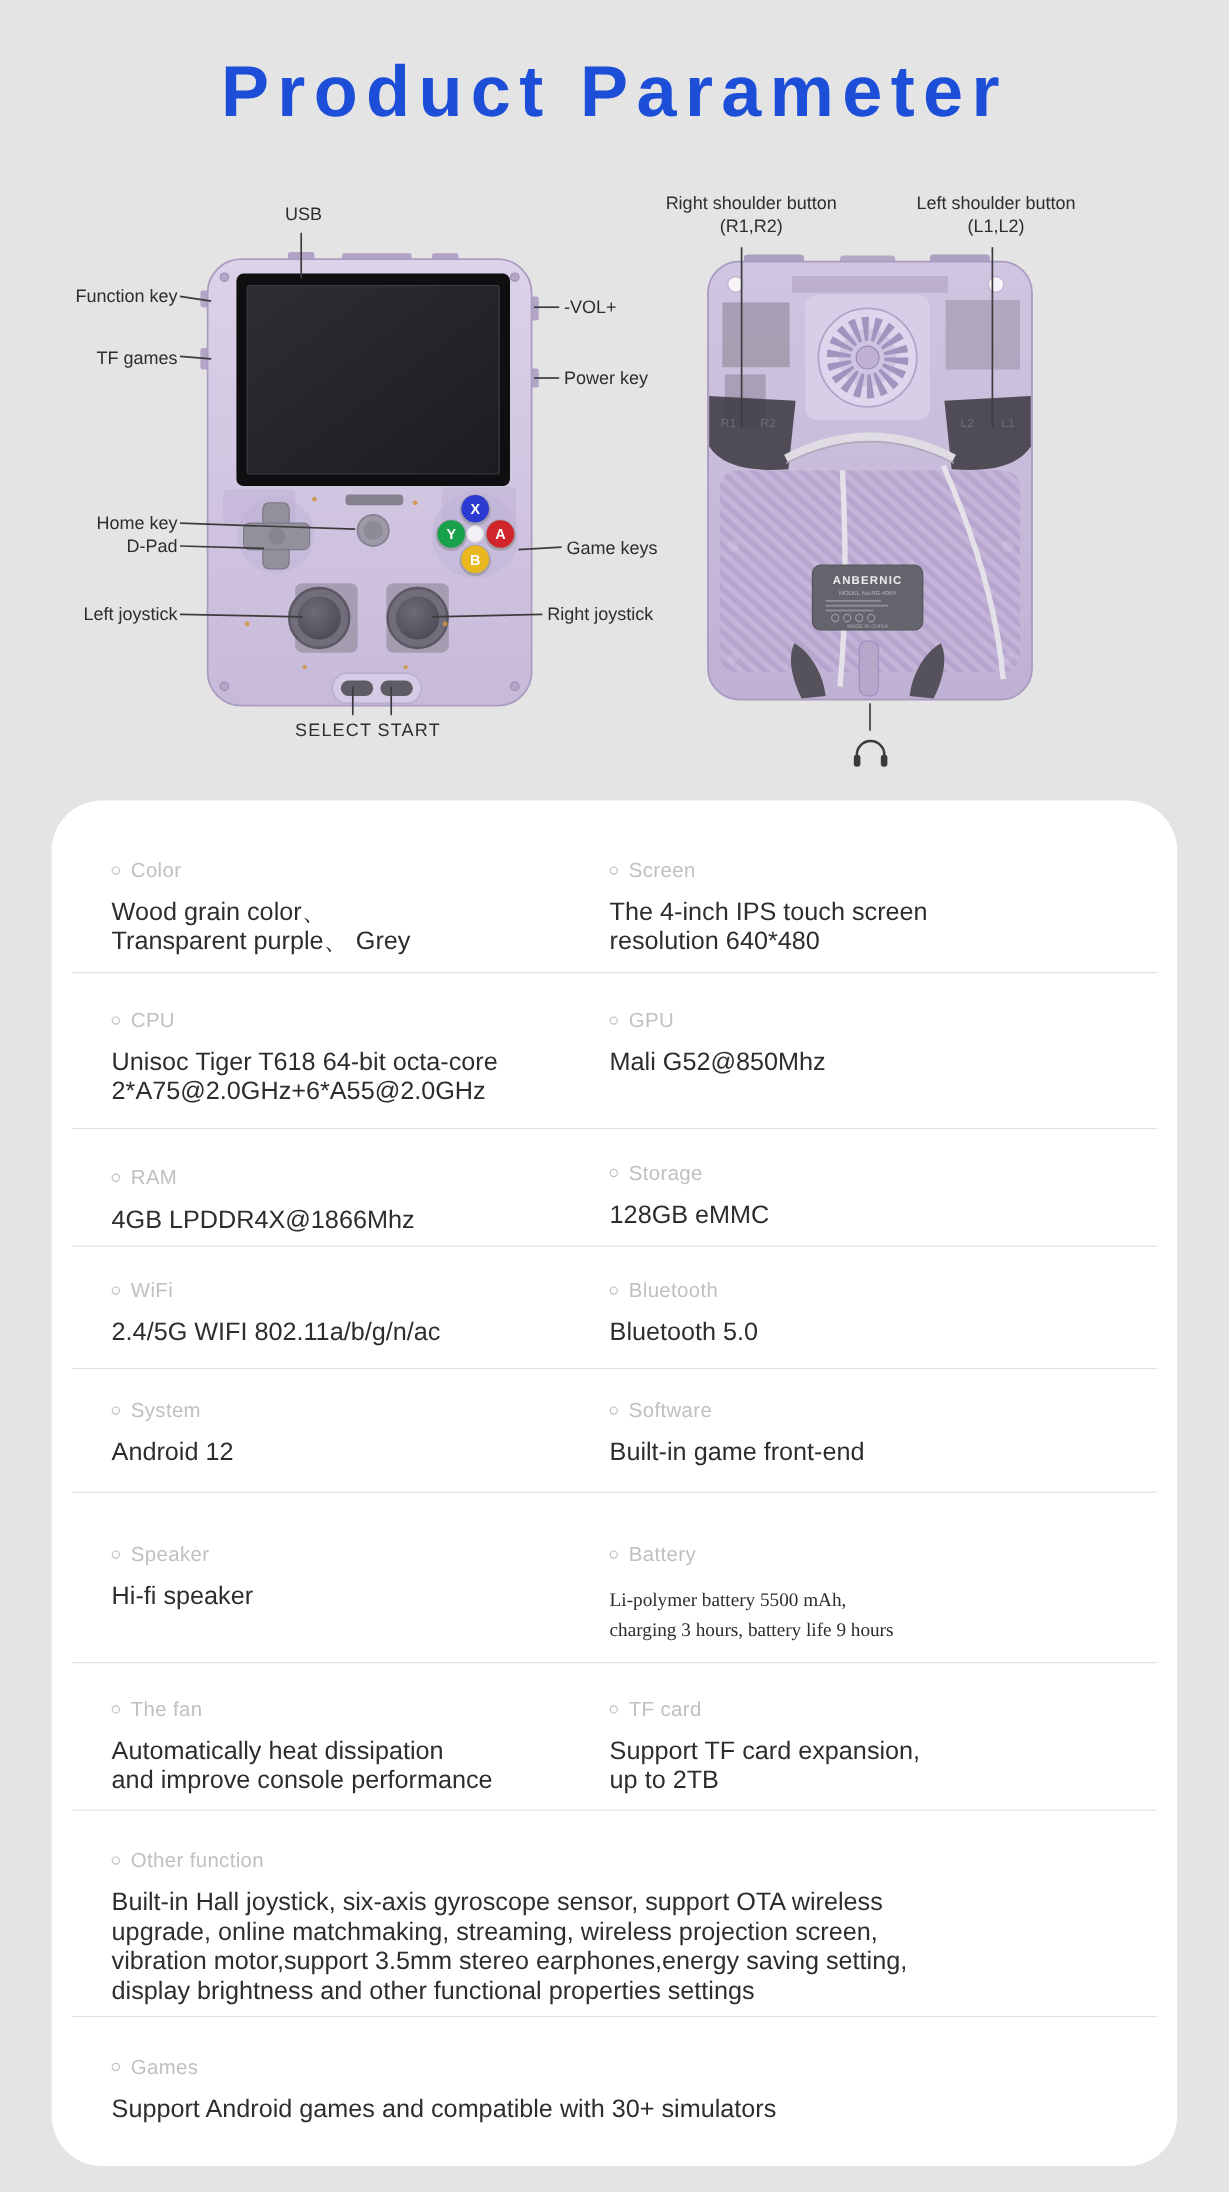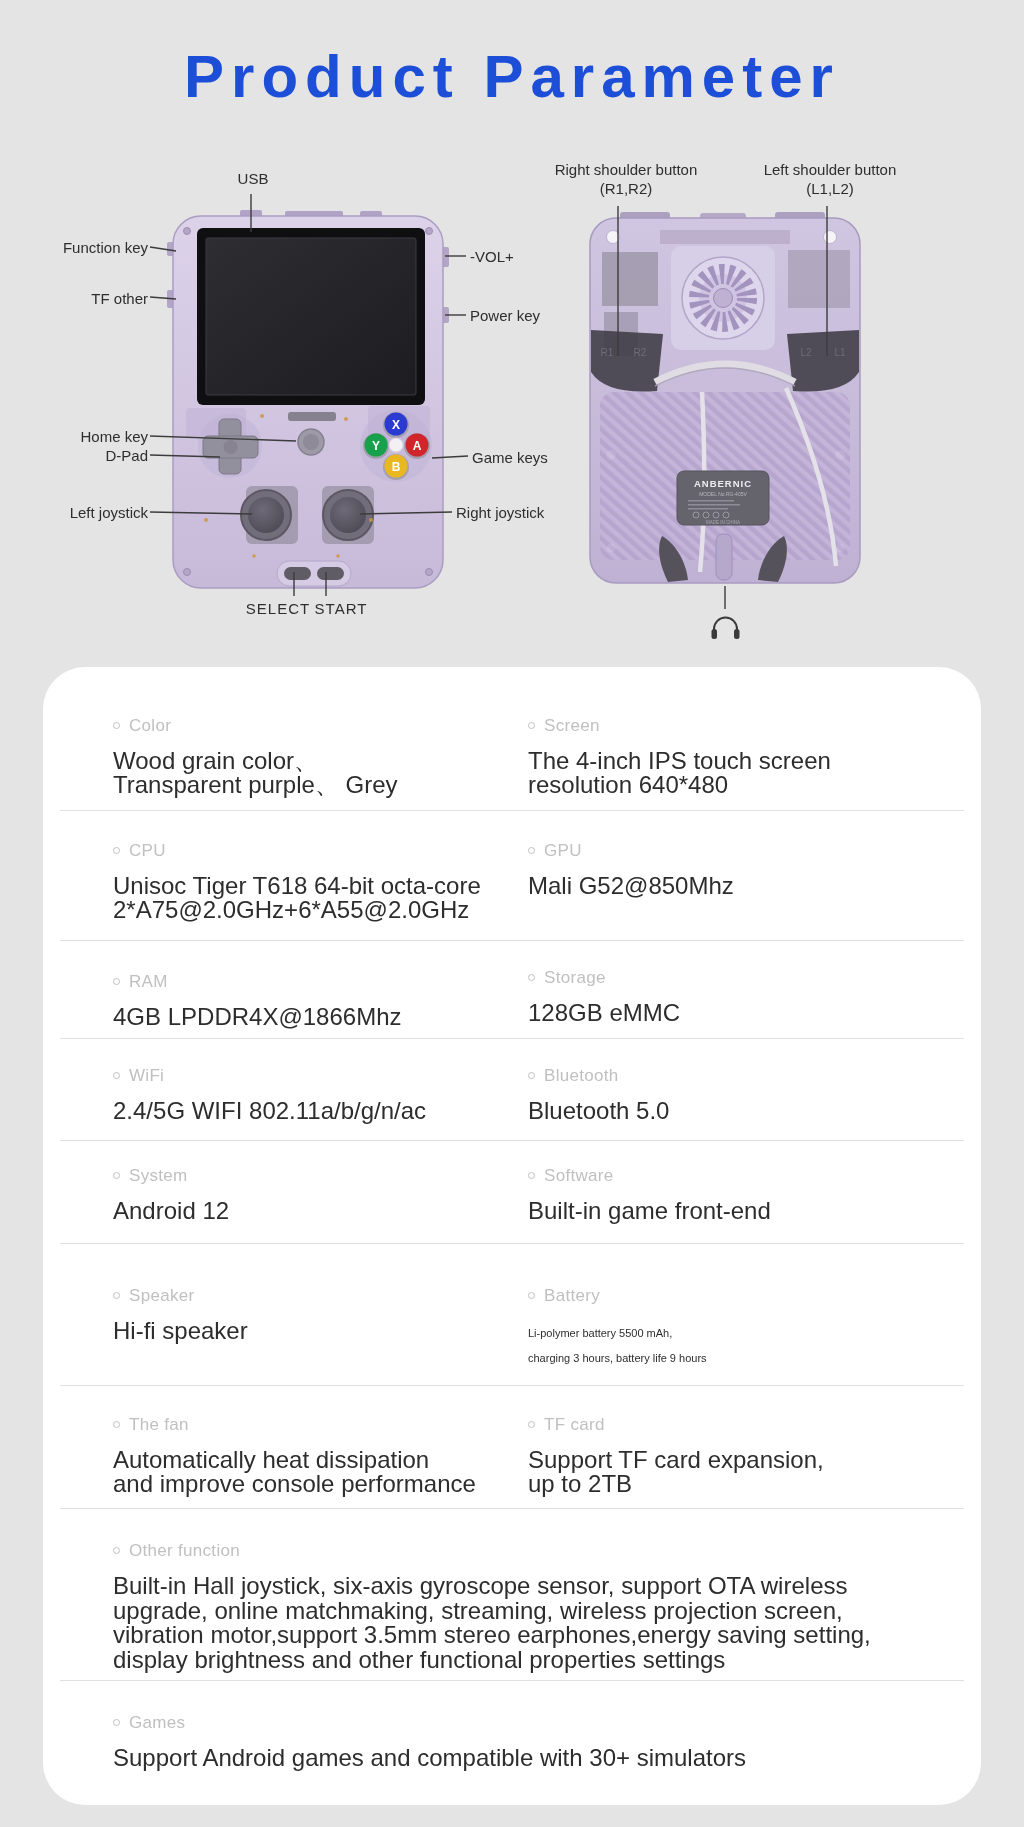--- a/index.html
+++ b/index.html
@@ -6,28 +6,28 @@
   body{background:#e4e4e4;font-family:"Liberation Sans",sans-serif;}
   .page{position:relative;width:1024px;height:1827px;background:#e4e4e4;overflow:hidden;margin:0 auto;}
   .title{position:absolute;top:42px;left:0;width:1024px;text-align:center;
          font-size:60px;font-weight:600;letter-spacing:7px;color:#1d4ed8;margin:0;}
   .figure{position:absolute;top:0;left:0;width:1024px;height:660px;}
   .figure svg{position:absolute;top:0;left:0;}
   .callout{position:absolute;font-size:15px;color:#2e2e2e;line-height:19px;white-space:pre-line;}
   .callout.right{text-align:right;}
   .callout.center{text-align:center;}
   .card{position:absolute;left:43px;top:667px;width:938px;height:1138px;background:#ffffff;border-radius:42px;}
-  .cell{position:absolute;width:400px;margin-left:20px;}
+  .cell{position:absolute;width:400px;}
   .cell.rcol{left:465px;width:445px;}
   .cell.lcol{left:50px;}
   .cell.wide{left:50px;width:855px;}
   .spec-h{font-size:17px;line-height:26px;color:#c1c0c0;letter-spacing:.3px;}
   .dot{display:inline-block;width:5px;height:5px;border:1px solid #c1c0c0;border-radius:50%;margin-right:9px;vertical-align:2px;}
-  .spec-v{margin-top:10px;font-size:24px;line-height:24px;color:#2d2d2d;white-space:pre-line;}
-  .spec-v.small{font-size:11px;line-height:25px;margin-top:12px;}
+  .spec-v{margin-top:10px;font-size:21px;line-height:24px;color:#2d2d2d;white-space:pre-line;}
+  .spec-v.small{font-size:16px;line-height:25px;margin-top:12px;font-family:Liberation Serif, serif;}
   .cell.wide .spec-v{line-height:24.5px;}
   .divider{position:absolute;left:17px;width:904px;height:1px;background:#e1e1e1;}
 </style>
 </head>
 <body>
 
 <div class="page">
 
   <h1 class="title">Product Parameter</h1>
 
@@ -219,21 +219,21 @@
 
       <g>
         <path d="M714 633 v-4 a11.5 11.5 0 0 1 23 0 v4" fill="none" stroke="#3a3a3a" stroke-width="2"></path>
         <rect x="711.5" y="629" width="5.5" height="10" rx="2.5" fill="#3a3a3a"></rect>
         <rect x="734" y="629" width="5.5" height="10" rx="2.5" fill="#3a3a3a"></rect>
       </g>
     </svg>
 
     <div class="callout center" style="left:203px;top:169px;width:100px;">USB</div>
     <div class="callout right" style="left:20px;top:238px;width:128px;text-align:right;">Function key</div>
-    <div class="callout right" style="left:20px;top:289px;width:128px;">TF other</div>
+    <div class="callout right" style="left:20px;top:289px;width:128px;">TF games</div>
     <div class="callout right" style="left:20px;top:427px;width:128px;">Home key</div>
     <div class="callout right" style="left:20px;top:446px;width:128px;">D-Pad</div>
     <div class="callout right" style="left:20px;top:503px;width:128px;">Left joystick</div>
     <div class="callout center" style="left:238px;top:599px;width:80px;letter-spacing:1px;">SELECT</div>
     <div class="callout center" style="left:301px;top:599px;width:80px;letter-spacing:1px;">START</div>
     <div class="callout" style="left:470px;top:247px;width:120px;">-VOL+</div>
     <div class="callout" style="left:470px;top:306px;width:120px;">Power key</div>
     <div class="callout" style="left:472px;top:448px;width:120px;">Game keys</div>
     <div class="callout" style="left:456px;top:503px;width:130px;">Right joystick</div>
     <div class="callout center" style="left:526px;top:160px;width:200px;">Right shoulder button

